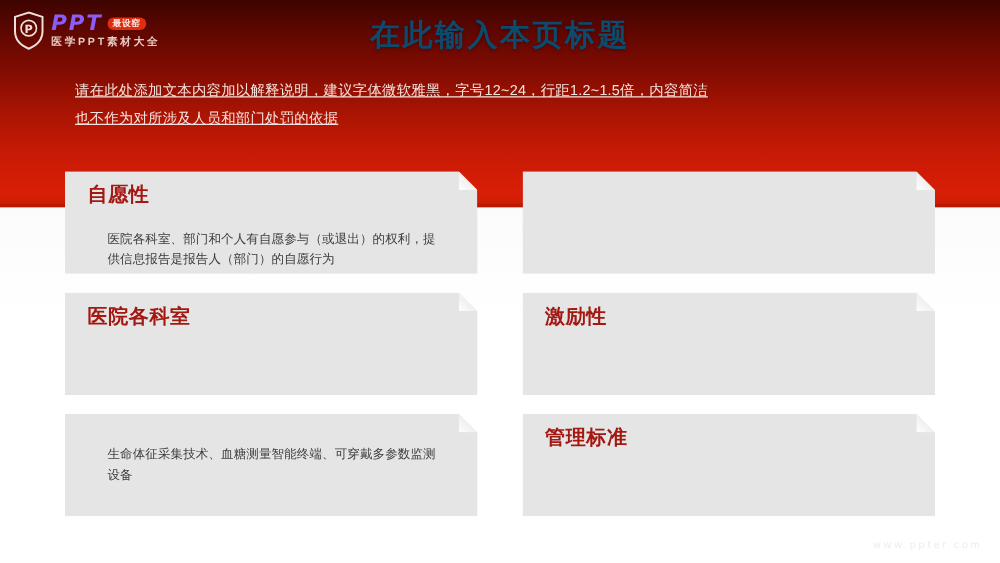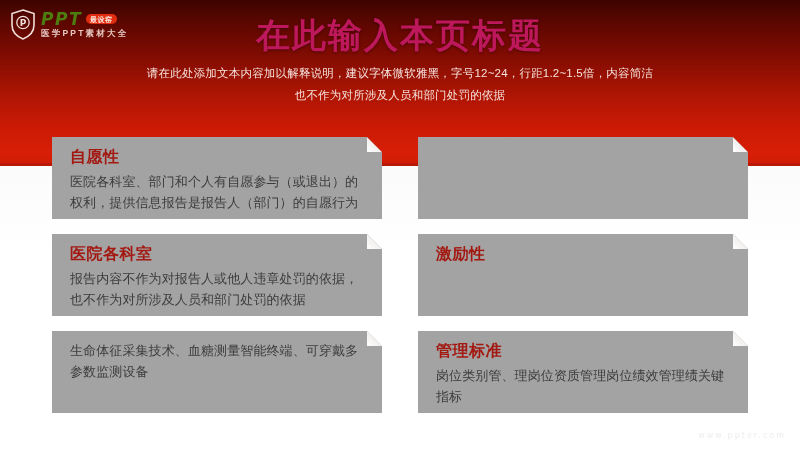--- a/index.html
+++ b/index.html
@@ -84,21 +84,21 @@
   #logo-row1 {
     display: flex;
     align-items: center;
     gap: 4px;
   }
   #logo-ppt {
     font-family: "DejaVu Sans", sans-serif;
     font-size: 17px;
     font-weight: bold;
     font-style: italic;
-    color: #4d7c0f;
+    color: #8b5cf6;
     letter-spacing: 1.5px;
     line-height: 1;
   }
   #logo-badge {
     background: #e02d10;
     color: #ffe9e2;
     font-size: 7px;
     font-weight: bold;
     letter-spacing: 0.5px;
     padding: 1.5px 4px 1.5px 4px;
@@ -115,59 +115,60 @@
     font-weight: bold;
   }
 
   
   #page-title {
     position: absolute;
     left: 0;
     top: 14px;
     width: 800px;
     text-align: center;
-    color: #be185d;
-    font-size: 34px;
+    color: #0c4a6e;
+    font-size: 24px;
     font-weight: bold;
     letter-spacing: 2px;
     line-height: 1.25;
     text-shadow: 0 1px 3px rgba(0,0,0,0.35);
   }
 
   
   #page-subtitle {
     position: absolute;
     left: 60px;
     top: 62px;
     width: 680px;
-    text-align: center;
+    text-align: left;
     color: #f6e2de;
     font-size: 11.5px;
     line-height: 1.95;
     letter-spacing: 0.2px;
+    text-decoration: underline;
   }
   #page-subtitle .sub-line { display: block; white-space: nowrap; }
 
   
   #cards {
     position: absolute;
     left: 52px;
     top: 137px;
     width: 696px;
     height: 276px;
     display: grid;
     grid-template-columns: 330px 330px;
     grid-template-rows: 82px 82px 82px;
     column-gap: 36px;
     row-gap: 15px;
   }
 
   .card {
     position: relative;
-    background: #a3a3a3;
+    background: #e5e5e5;
     box-sizing: border-box;
     padding: 9px 16px 8px 18px;
     -webkit-clip-path: polygon(0 0, calc(100% - 15px) 0, 100% 15px, 100% 100%, 0 100%);
     clip-path: polygon(0 0, calc(100% - 15px) 0, 100% 15px, 100% 100%, 0 100%);
     filter: drop-shadow(1px 2px 3px rgba(60,20,10,0.18));
   }
   .card-fold {
     position: absolute;
     right: 0;
     top: 0;
@@ -180,24 +181,24 @@
   .card-title {
     color: #a31912;
     font-size: 16px;
     font-weight: bold;
     letter-spacing: 0.5px;
     line-height: 1.35;
     margin: 0 0 3px 0;
   }
   .card-body {
     color: #3c3c3c;
-    font-size: 13px;
+    font-size: 10px;
     line-height: 1.65;
     letter-spacing: 0.1px;
-    margin: 0;
+    margin: 16px;
   }
 
   
   #watermark {
     position: absolute;
     right: 14px;
     bottom: 10px;
     font-size: 8px;
     color: #ededed;
     letter-spacing: 2px;
@@ -245,36 +246,34 @@
       <div class="card-body">医院各科室、部门和个人有自愿参与（或退出）的权利，提供信息报告是报告人（部门）的自愿行为</div>
     </div>
 
     <div class="card">
       <div class="card-fold"></div>
     </div>
 
     <div class="card">
       <div class="card-fold"></div>
       <div class="card-title">医院各科室</div>
-      <div class="card-body">报告内容不作为对报告人或他人违章处罚的依据，也不作为对所涉及人员和部门处罚的依据</div>
     </div>
 
     <div class="card">
       <div class="card-fold"></div>
       <div class="card-title">激励性</div>
     </div>
 
     <div class="card">
       <div class="card-fold"></div>
       <div class="card-body">生命体征采集技术、血糖测量智能终端、可穿戴多参数监测设备</div>
     </div>
 
     <div class="card">
       <div class="card-fold"></div>
       <div class="card-title">管理标准</div>
-      <div class="card-body">岗位类别管、理岗位资质管理岗位绩效管理绩关键指标</div>
     </div>
 
   </div>
 
   <div id="watermark">www.ppter.com</div>
 
 </div>
 
 </body></html>

